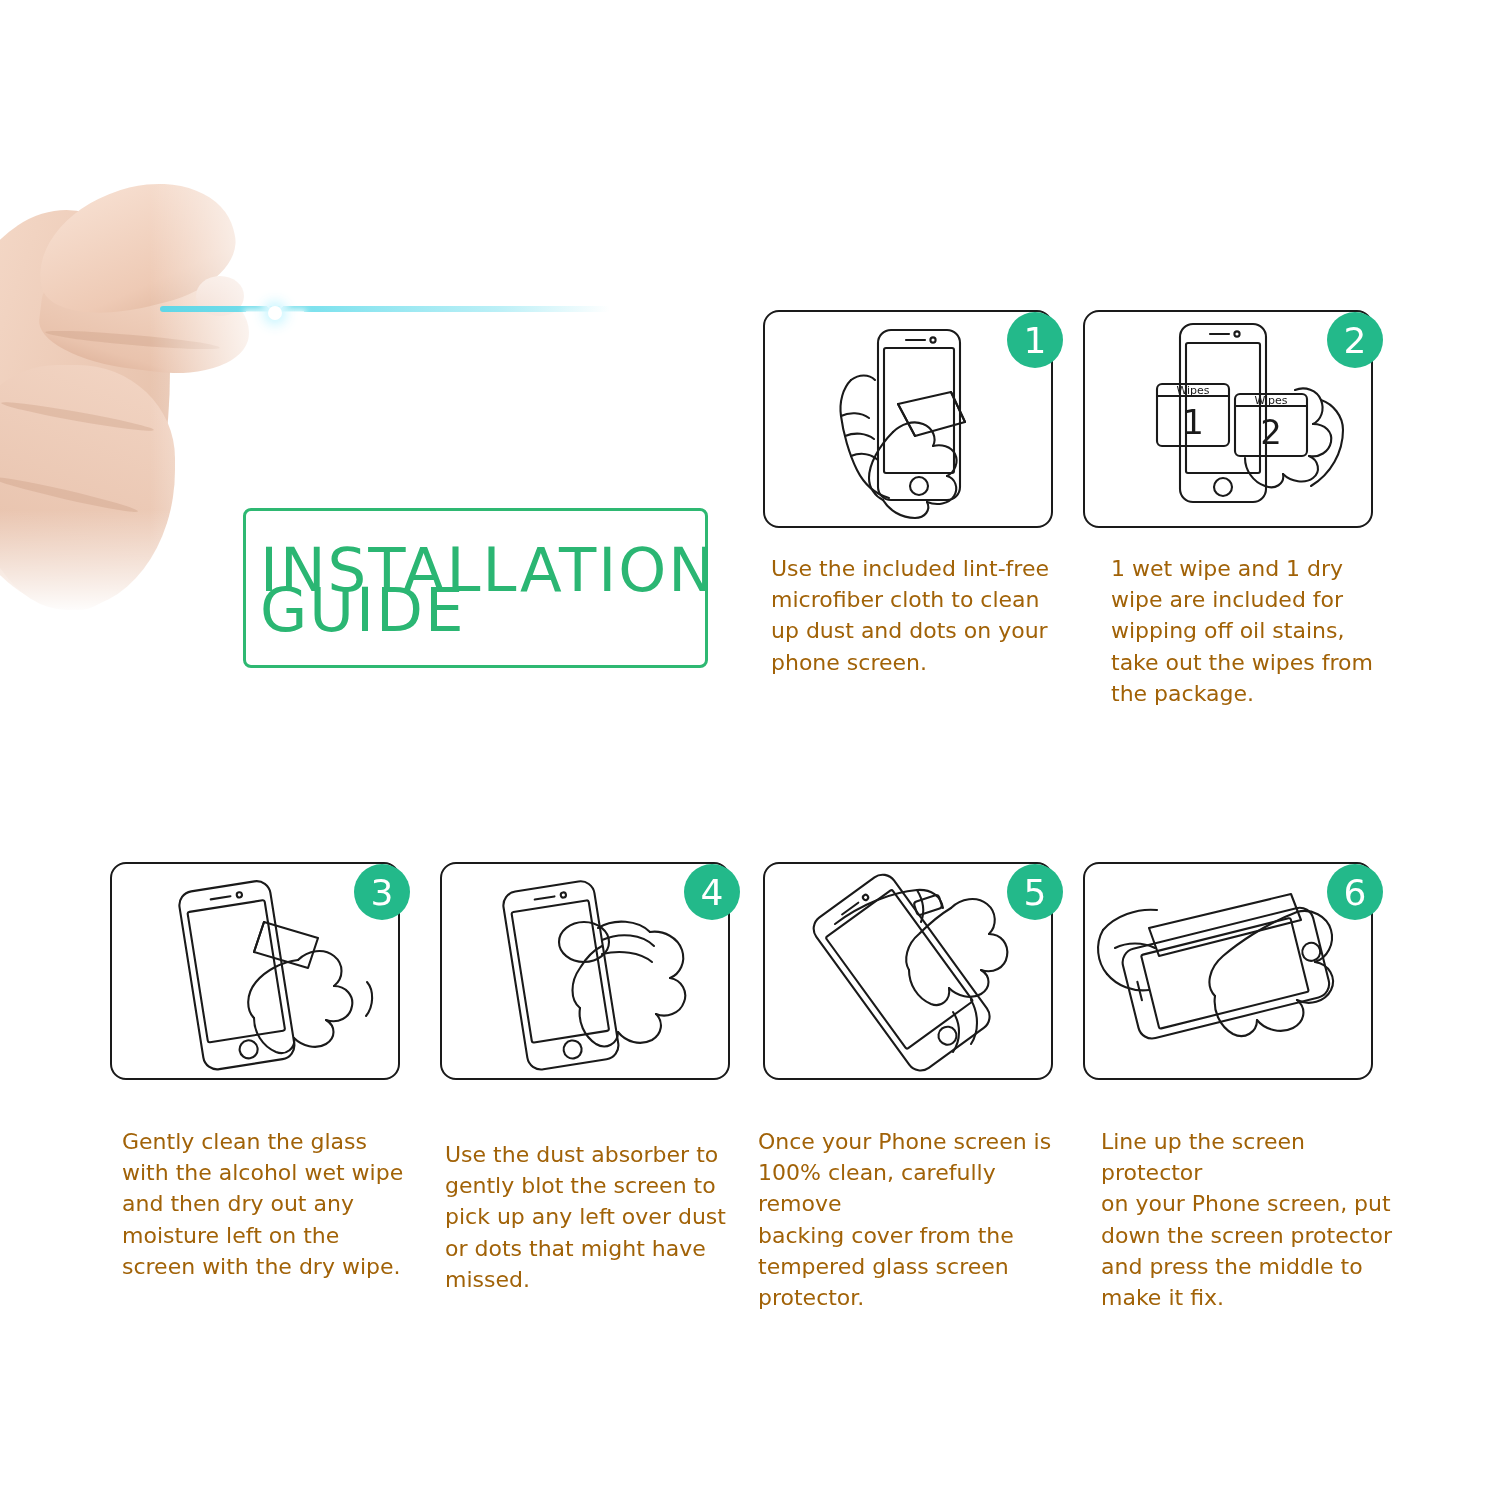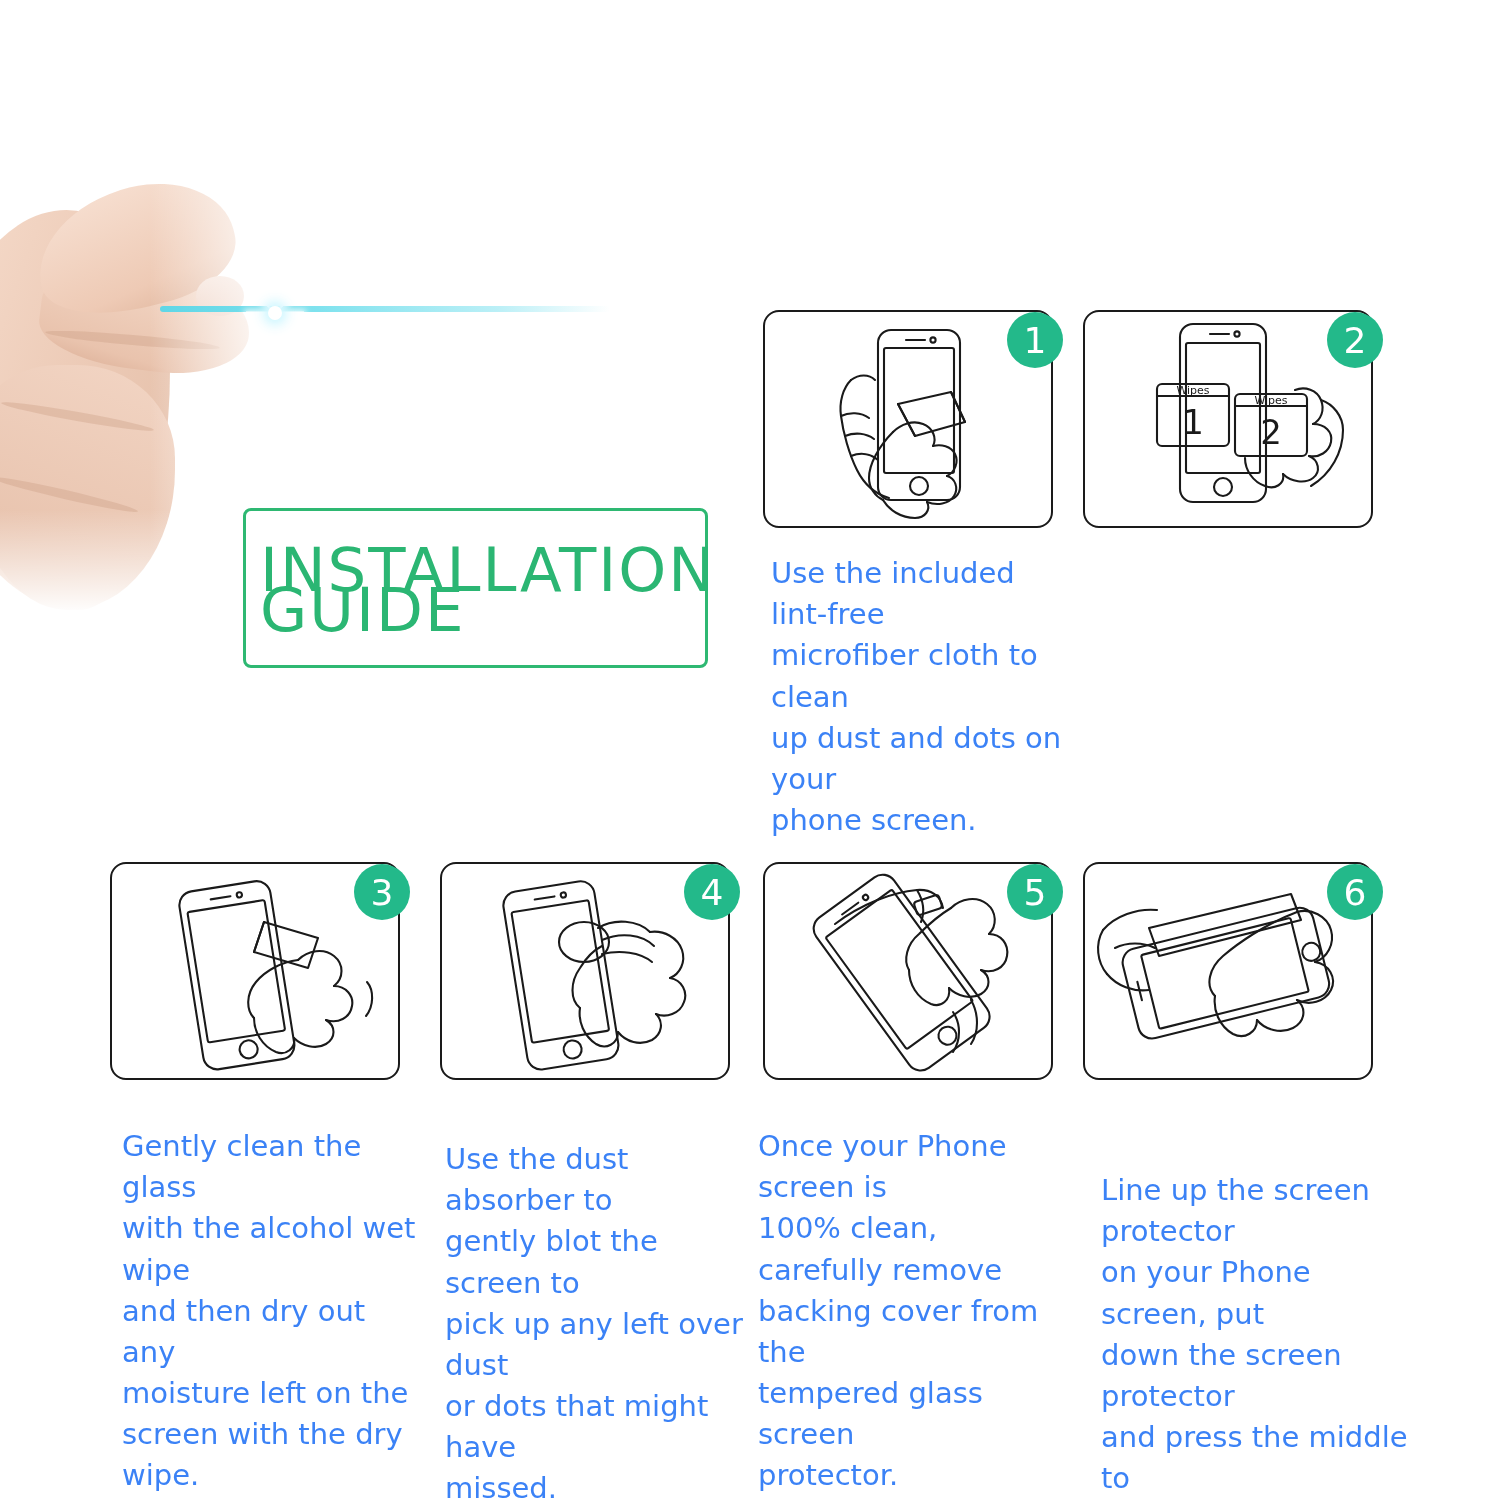--- a/index.html
+++ b/index.html
@@ -177,23 +177,23 @@
     font-size: 36px;
     font-weight: 400;
     display: flex;
     align-items: center;
     justify-content: center;
     font-family: "DejaVu Sans", sans-serif;
     z-index: 5;
   }
   .caption {
     font-family: "DejaVu Sans", sans-serif;
-    font-size: 29px;
+    font-size: 22px;
     line-height: 1.42;
-    color: #3b82f6;
+    color: #a16207;
     white-space: pre-line;
   }
 
   
   #step-1 { left: 763px; top: 310px; }
   #step-1 .panel { width: 290px; height: 218px; }
   #step-1 .badge { width: 56px; height: 56px; right: -10px; top: 2px; }
   #step-1 .caption { position: absolute; left: 8px; top: 243px; width: 300px; }
 
   #step-2 { left: 1083px; top: 310px; }
@@ -213,21 +213,21 @@
   #step-4 .caption { position: absolute; left: 5px; top: 264px; width: 300px; margin-top: 13px; }
 
   #step-5 { left: 763px; top: 862px; }
   #step-5 .panel { width: 290px; height: 218px; }
   #step-5 .badge { width: 56px; height: 56px; right: -10px; top: 2px; }
   #step-5 .caption { position: absolute; left: -5px; top: 264px; width: 310px; }
 
   #step-6 { left: 1083px; top: 862px; }
   #step-6 .panel { width: 290px; height: 218px; }
   #step-6 .badge { width: 56px; height: 56px; right: -10px; top: 2px; }
-  #step-6 .caption { position: absolute; left: 18px; top: 264px; width: 310px; margin-top: 44px; }
+  #step-6 .caption { position: absolute; left: 18px; top: 264px; width: 310px; }
 
   .lineart { position: absolute; left: 0; top: 0; }
 </style>
 </head>
 <body>
 
 <div id="hand-photo">
   <div class="skin palm"></div>
   <div class="skin lowerfingers"></div>
   <div class="skin index"></div>
@@ -310,20 +310,25 @@
       <text x="186" y="92" font-family="DejaVu Sans" font-size="11" fill="#1a1a1a" stroke="none" text-anchor="middle">Wipes</text>
 
       <path d="M210 78 C220 74 232 78 236 88 C240 98 236 108 228 112"></path>
       <path d="M228 112 C240 112 248 120 246 130 C244 140 234 146 224 144"></path>
       <path d="M224 144 C234 148 236 160 228 166 C220 172 206 170 198 162"></path>
       <path d="M198 162 C200 172 190 178 180 174 C168 170 160 158 160 146"></path>
       <path d="M236 88 C248 92 258 104 258 118 C258 140 246 162 226 174"></path>
     </svg>
   </div>
   <div class="badge">2</div>
+  <div class="caption">1 wet wipe and 1 dry
+wipe are included for
+wipping off oil stains,
+take out the wipes from
+the package.</div>
 </div>
 
 <div class="step" id="step-3">
   <div class="panel">
     <svg class="lineart" width="290" height="218" viewBox="0 0 290 218" fill="none" stroke="#1a1a1a" stroke-width="2.1" stroke-linecap="round" stroke-linejoin="round">
 
       <g transform="rotate(-9 145 104)">
         <rect x="78" y="18" width="92" height="180" rx="14"></rect>
         <rect x="85" y="38" width="78" height="132" rx="2"></rect>
         <circle cx="124" cy="183" r="9"></circle>

